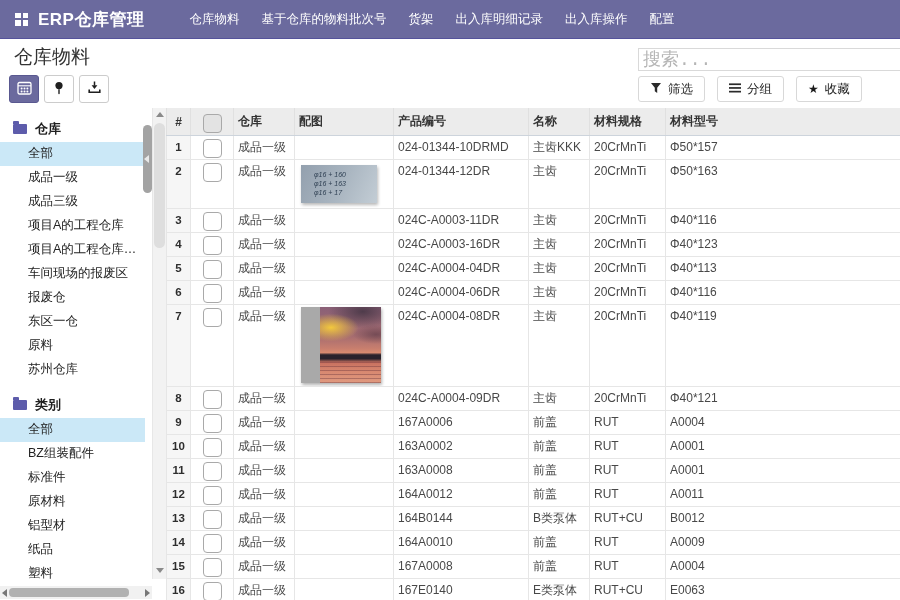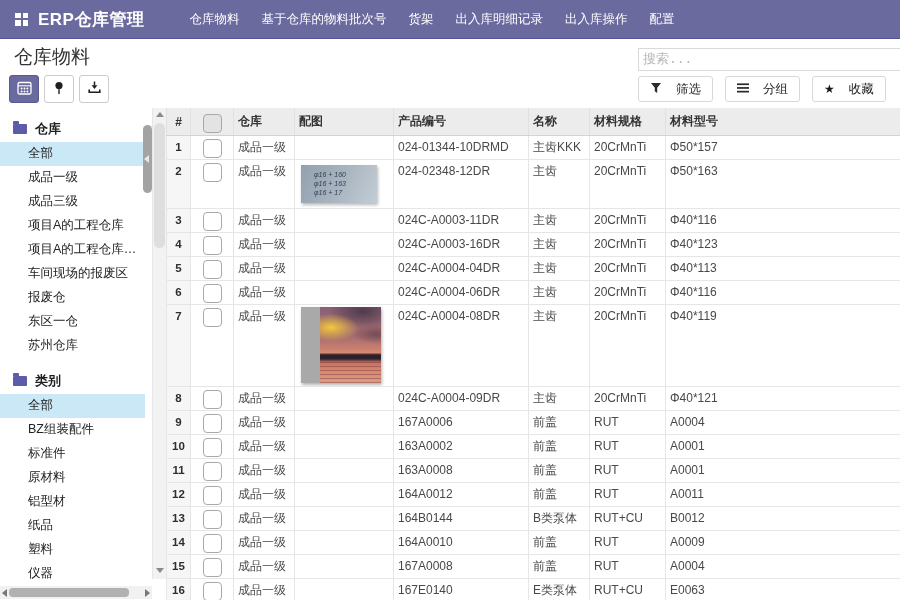--- a/index.html
+++ b/index.html
@@ -16,26 +16,26 @@
   .nav-item{font-size:12.5px;height:38px;line-height:38px;padding:0 11px;cursor:pointer;white-space:nowrap}
 
   
   .page-title{position:absolute;left:14px;top:44px;font-size:19px;font-weight:normal;color:#333;margin:0}
   .view-btns{position:absolute;left:9px;top:75px;display:flex;gap:5px}
   .vbtn{width:30px;height:28px;border:1px solid #ccc;border-radius:3px;background:#fff;
         display:flex;align-items:center;justify-content:center;padding:0;cursor:pointer}
   .vbtn.active{background:#6b6a9e;border-color:#595890}
   .search-box{position:absolute;left:638px;top:48px;width:262px;height:21px;
               border-top:1px solid #d9d9d9;border-left:1px solid #d9d9d9;border-bottom:1px solid #d9d9d9;background:#fff}
-  .search-box input{width:100%;height:100%;border:0;outline:none;font-size:13px;padding:0 0 0 4px;
+  .search-box input{width:100%;height:100%;border:0;outline:none;font-size:18px;padding:0 0 0 4px;
                     box-sizing:border-box;color:#0369a1;font-family:Liberation Mono, monospace;background:transparent}
   .search-box input::placeholder{color:#b5b5b5}
   .filter-btns{position:absolute;left:638px;top:76px;display:flex}
   .fbtn{height:26px;border:1px solid #d8d8d8;border-radius:3px;background:#fff;font-size:12.5px;color:#222;
-        display:flex;align-items:center;gap:14px;padding:0 11px;margin-right:12px;cursor:pointer;font-family:inherit}
+        display:flex;align-items:center;gap:6px;padding:0 11px;margin-right:12px;cursor:pointer;font-family:inherit}
   .star-glyph{font-size:12px;line-height:12px;color:#1a1a1a}
 
   
   .sidebar{position:absolute;left:0;top:108px;width:152px;height:478px;overflow:hidden;background:#fff}
   .sb-section{margin-top:10px;height:26px;line-height:26px;padding-left:13px;font-size:13px;font-weight:bold;
               color:#1f1f1f;display:flex;align-items:center;gap:8px}
   .sb-section:first-child{margin-top:8px}
   .folder{width:14px;height:10px;background:#5d5cab;border-radius:1px;position:relative;display:inline-block;flex:0 0 auto}
   .folder:before{content:'';position:absolute;top:-3px;left:0;width:6px;height:3px;background:#5d5cab;border-radius:1px 1px 0 0}
   .sb-item{height:24px;line-height:22px;padding-left:28px;margin-right:7px;font-size:12.5px;color:#222;
@@ -180,20 +180,21 @@
         <span>仓库</span>
       </div>
       <div class="sb-item selected">全部</div>
       <div class="sb-item">成品一级</div>
       <div class="sb-item">成品三级</div>
       <div class="sb-item">项目A的工程仓库</div>
       <div class="sb-item">项目A的工程仓库临...</div>
       <div class="sb-item">车间现场的报废区</div>
       <div class="sb-item">报废仓</div>
       <div class="sb-item">东区一仓</div>
+      <div class="sb-item">原料</div>
       <div class="sb-item">苏州仓库</div>
       <div class="sb-section">
         <span class="folder"></span>
         <span>类别</span>
       </div>
       <div class="sb-item selected">全部</div>
       <div class="sb-item">BZ组装配件</div>
       <div class="sb-item">标准件</div>
       <div class="sb-item">原材料</div>
       <div class="sb-item">铝型材</div>
@@ -261,21 +262,21 @@
               <div class="cb"></div>
             </td>
             <td>成品一级</td>
             <td>
               <div class="hw-img">
                 <div>φ16 + 160</div>
                 <div>φ16 + 163</div>
                 <div>φ16 + 17</div>
               </div>
             </td>
-            <td>024-02348-12DR</td>
+            <td>024-01344-12DR</td>
             <td>主齿</td>
             <td>20CrMnTi</td>
             <td>Φ50*163</td>
           </tr>
           <tr>
             <td class="num">3</td>
             <td class="cb-cell">
               <div class="cb"></div>
             </td>
             <td>成品一级</td>

